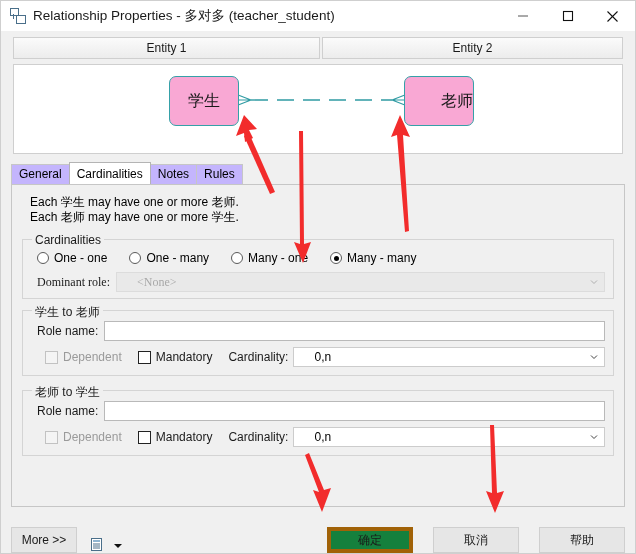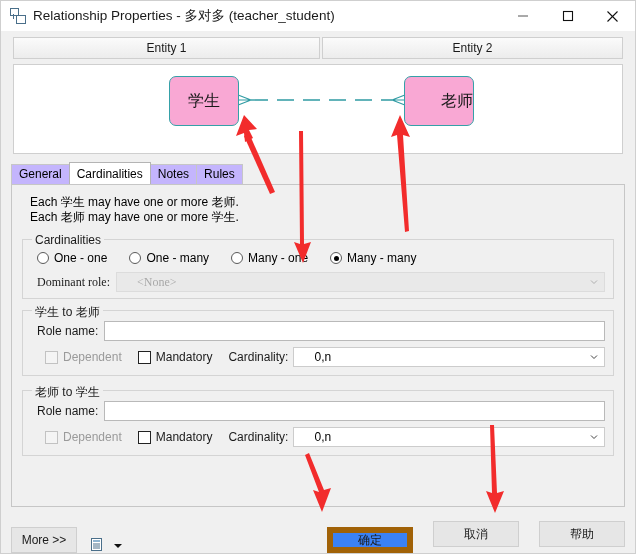--- a/index.html
+++ b/index.html
@@ -203,23 +203,22 @@
   .btn {
     height: 26px;
     min-width: 72px;
     border: 1px solid #cfcfcf;
     background: #e6e6e6;
     display: flex; align-items: center; justify-content: center;
     font-size: 12px; color: #1a1a1a;
     box-sizing: border-box;
   }
   .btn.primary {
-    border: 6px solid #a16207;
-    background: #3b82f6;
-    margin-top: 6px;
+    border: 4px solid #a16207;
+    background: #15803d;
   }
   #more-button { min-width: 66px; }
   #report-icon { margin-left: 12px; width: 16px; height: 16px; position: relative; }
   #dropdown-caret { margin-left: 8px; }
   #right-buttons { margin-left: auto; display: flex; gap: 20px; }
 
   
   #annotations {
     position: absolute; inset: 0;
     pointer-events: none;

